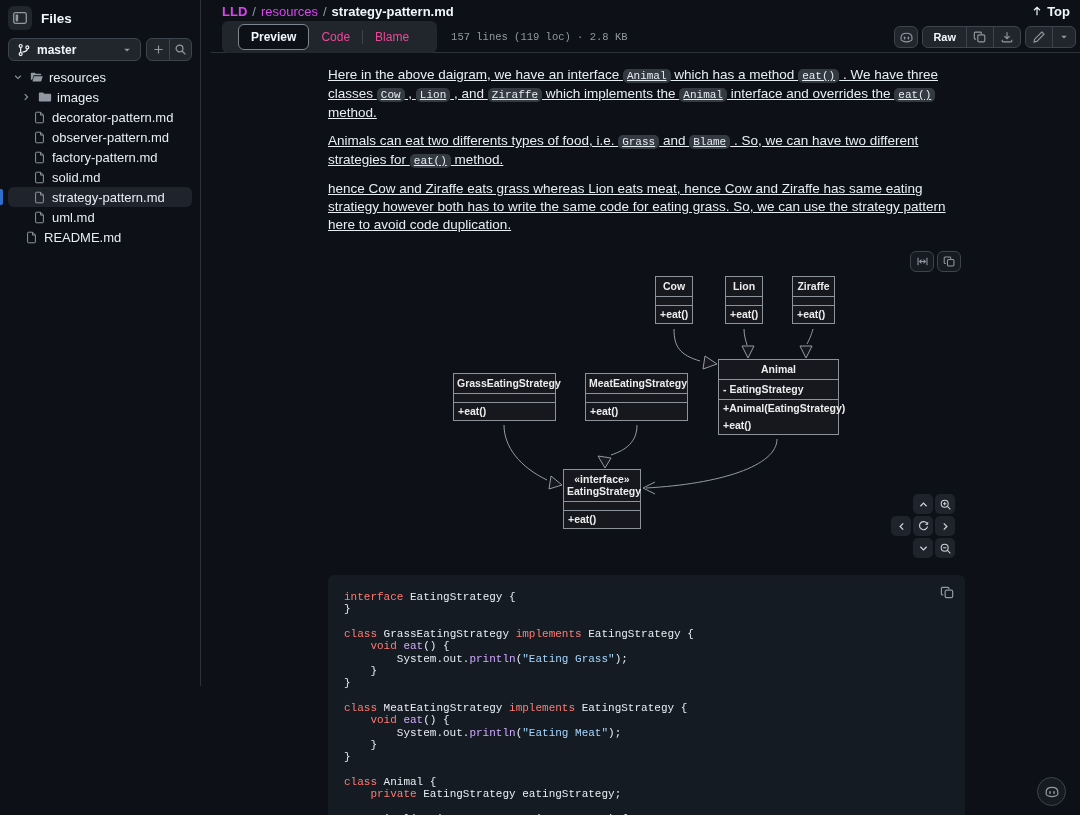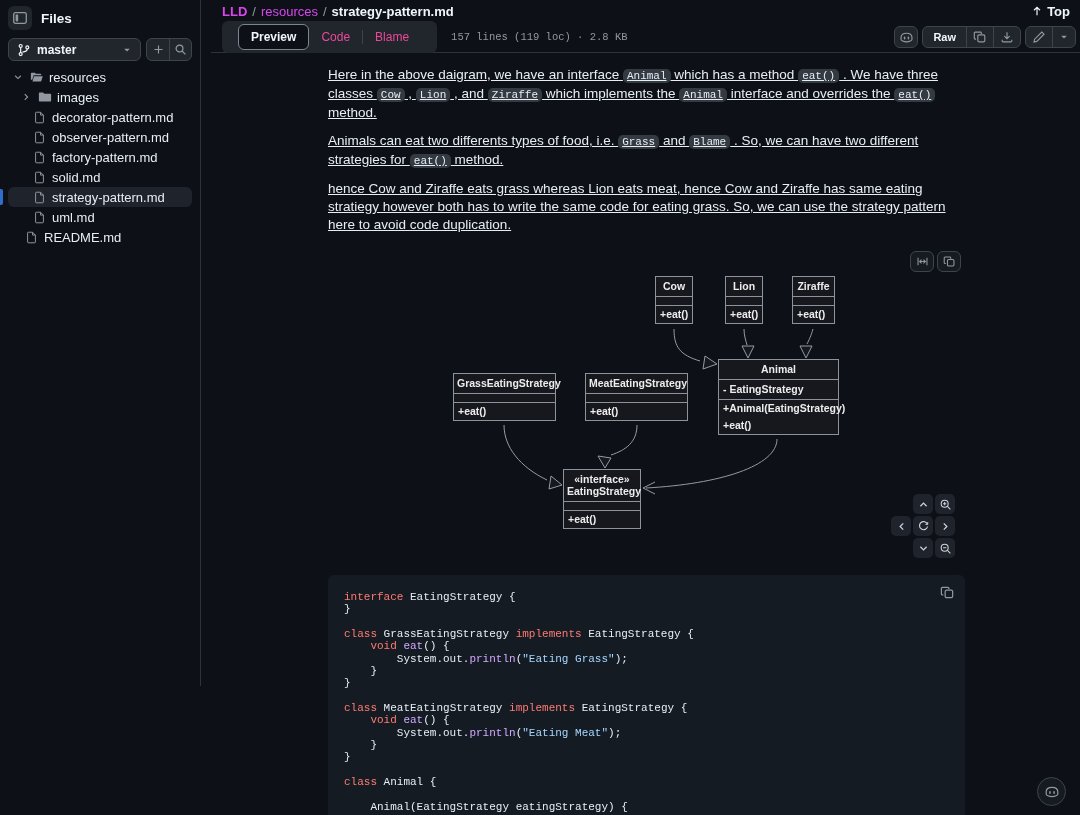--- a/index.html
+++ b/index.html
@@ -502,20 +502,21 @@
           <div class="cl"><span class="tok-p">    }</span></div>
           <div class="cl"><span class="tok-p">}</span></div>
           <div class="cl">&nbsp;</div>
           <div class="cl"><span class="tok-k">class</span><span class="tok-p"> MeatEatingStrategy </span><span class="tok-k">implements</span><span class="tok-p"> EatingStrategy {</span></div>
           <div class="cl"><span class="tok-p">    </span><span class="tok-k">void</span><span class="tok-p"> </span><span class="tok-f">eat</span><span class="tok-p">() {</span></div>
           <div class="cl"><span class="tok-p">        System.out.</span><span class="tok-f">println</span><span class="tok-p">(</span><span class="tok-s">"Eating Meat"</span><span class="tok-p">);</span></div>
           <div class="cl"><span class="tok-p">    }</span></div>
           <div class="cl"><span class="tok-p">}</span></div>
           <div class="cl">&nbsp;</div>
           <div class="cl"><span class="tok-k">class</span><span class="tok-p"> Animal {</span></div>
+          <div class="cl"><span class="tok-p">    </span><span class="tok-k">private</span><span class="tok-p"> EatingStrategy eatingStrategy;</span></div>
           <div class="cl">&nbsp;</div>
           <div class="cl"><span class="tok-p">    Animal(EatingStrategy eatingStrategy) {</span></div>
         </div>
       <button class="code-copy">
         <span>
           <svg width="15" height="15" viewBox="0 0 16 16" fill="none" stroke="currentColor" stroke-width="1.3">
               <rect x="5.5" y="5.5" width="8" height="8" rx="1.5"></rect>
               <path d="M3.5 10.5h-1a1 1 0 01-1-1v-6a1 1 0 011-1h6a1 1 0 011 1v1"></path>
             </svg>
         </span>

